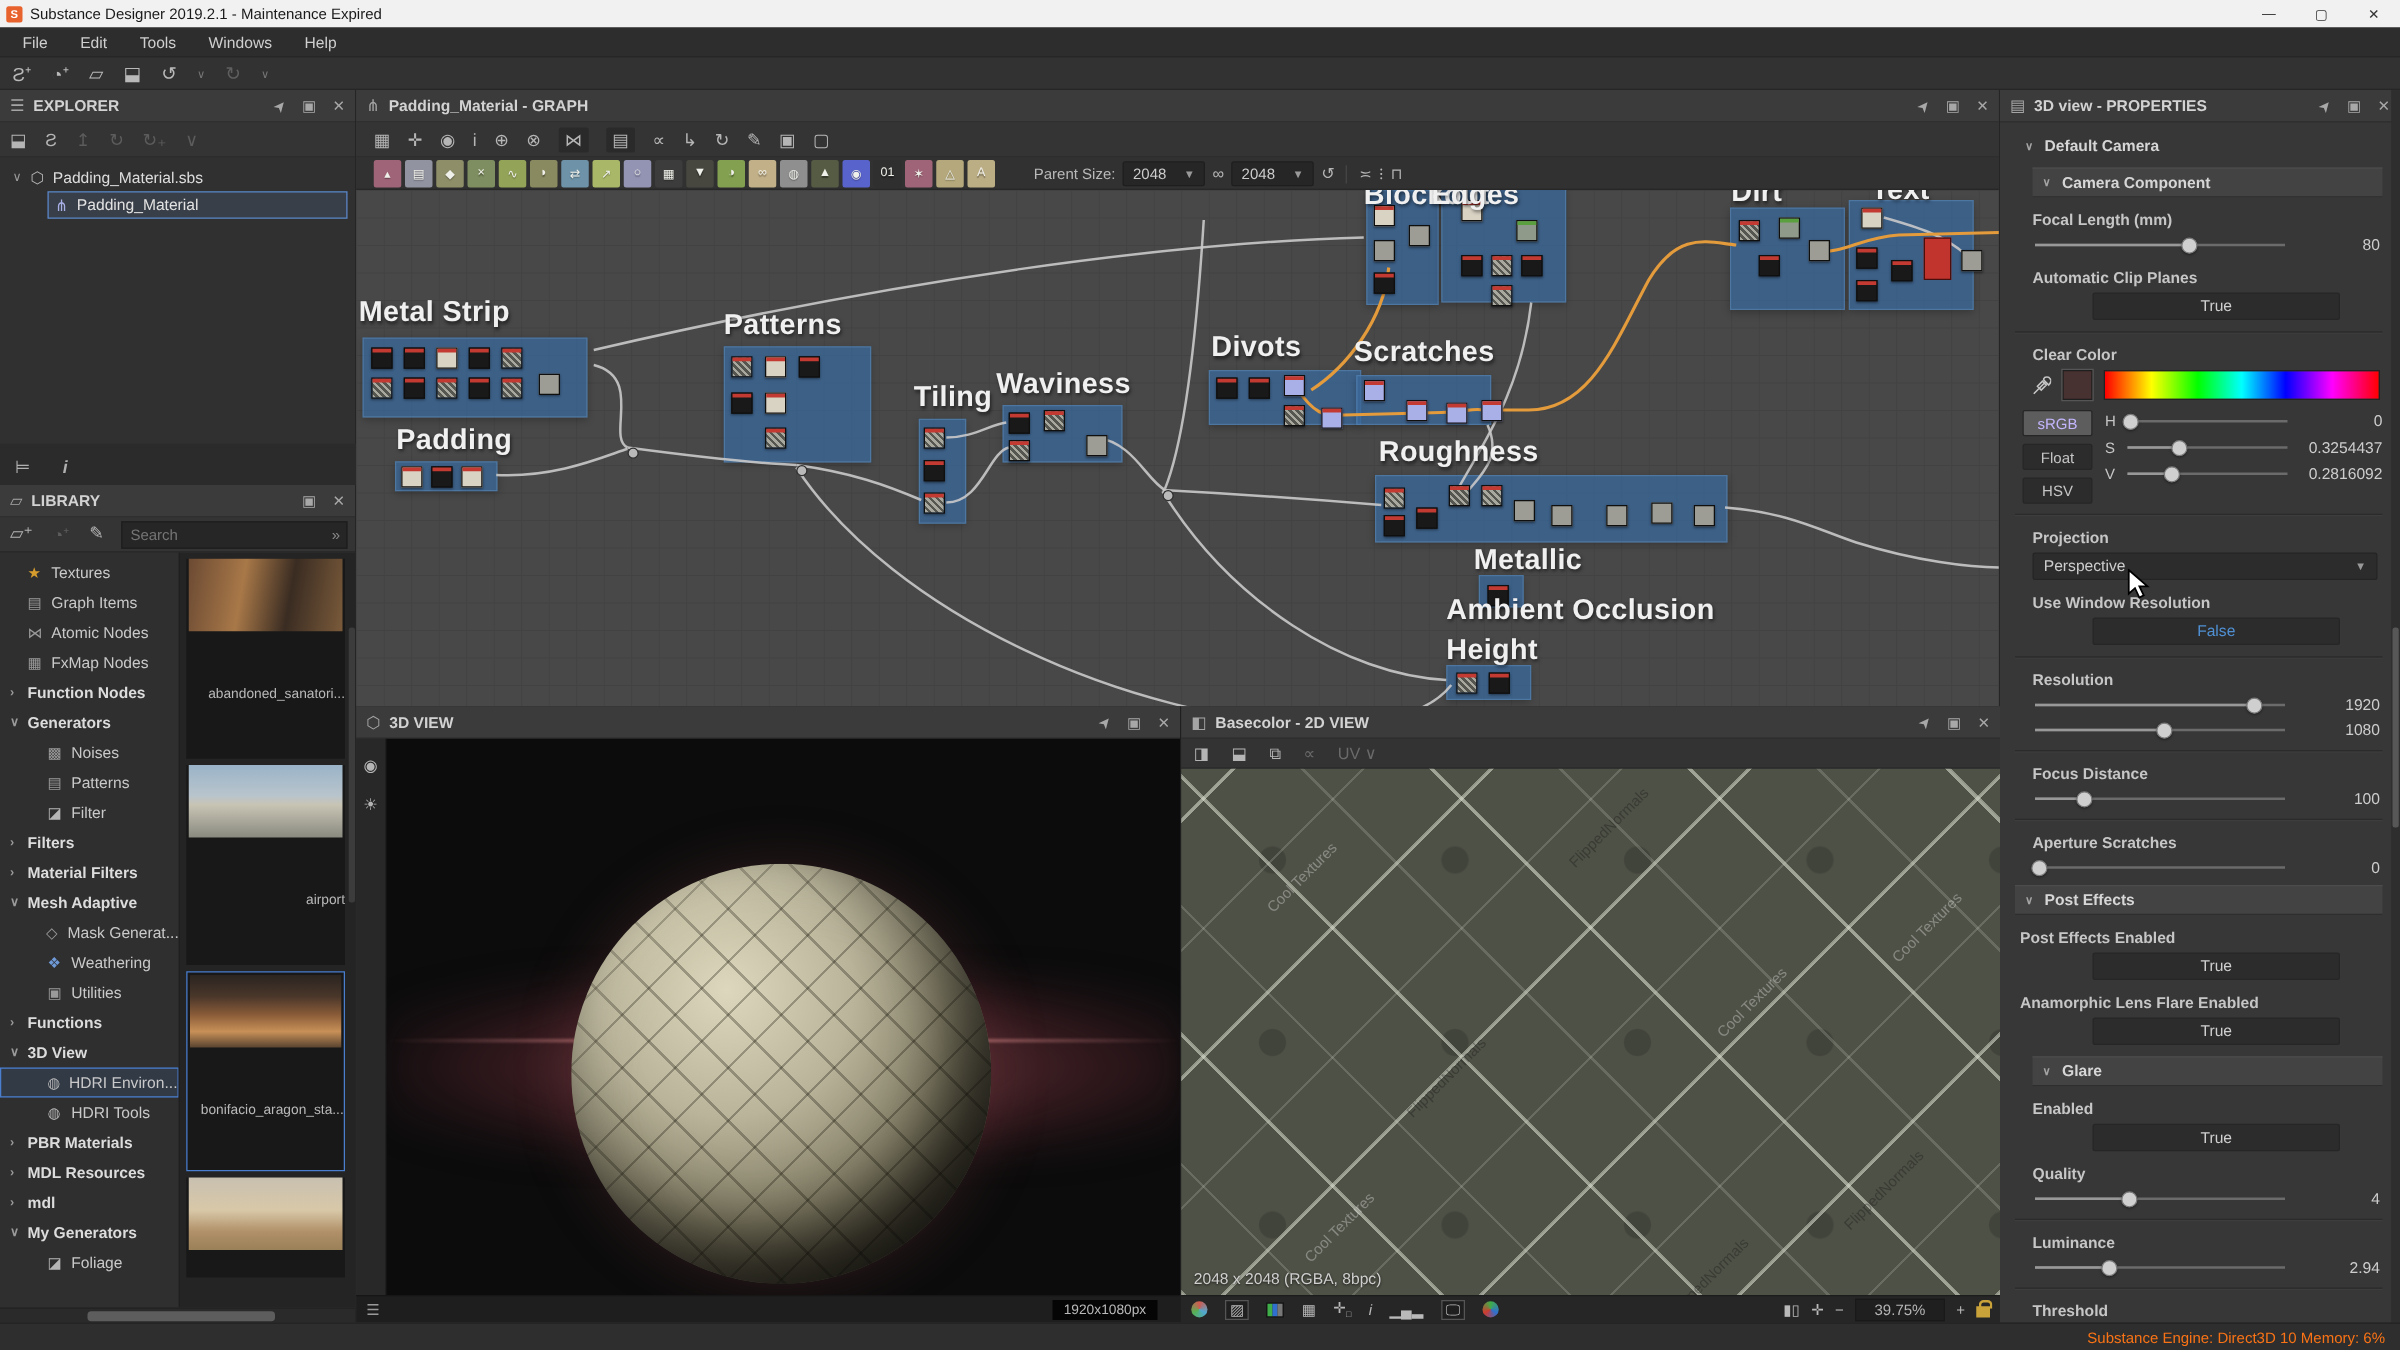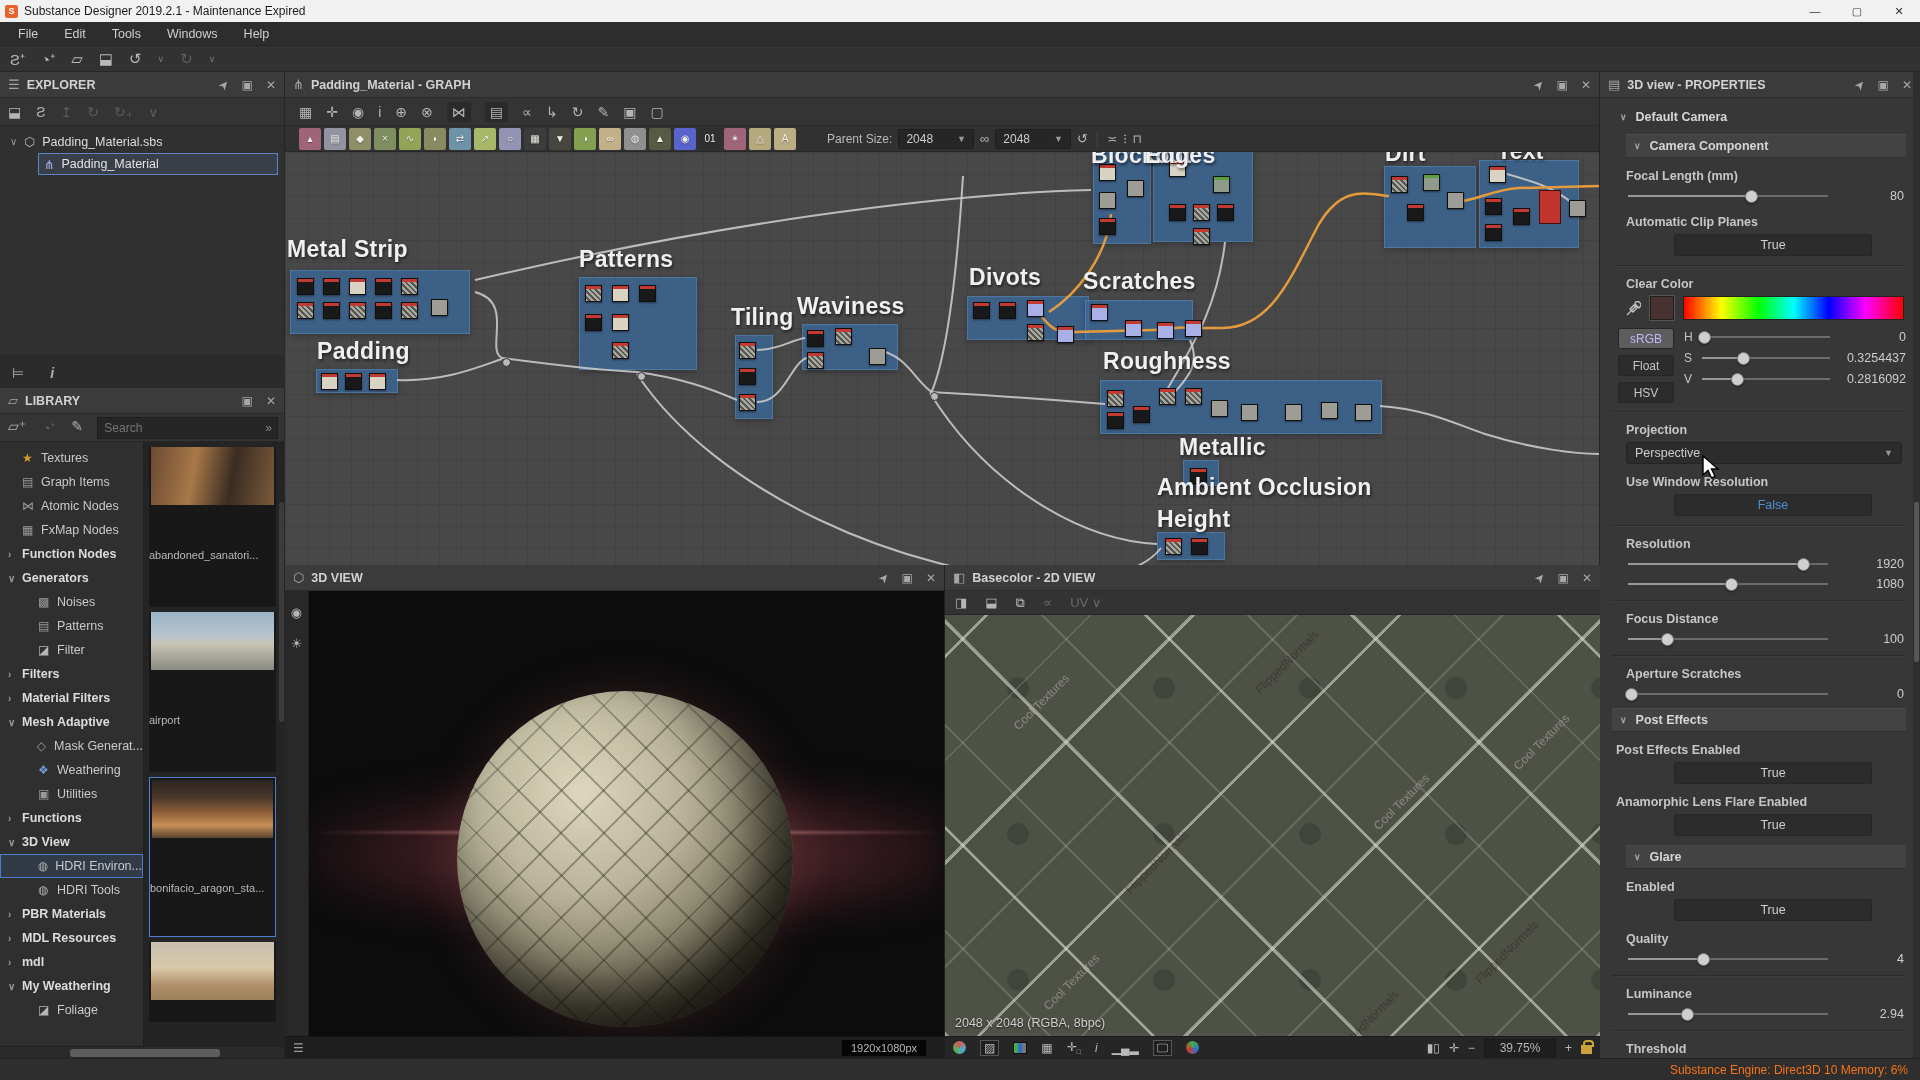--- a/index.html
+++ b/index.html
@@ -39,33 +39,33 @@
   #lib-tree{width:143px;overflow:hidden;padding-top:4px;}
   .trow{height:24px;display:flex;align-items:center;font-size:12.5px;color:#c9c9c9;white-space:nowrap;padding-left:8px;}
   .trow .arr{width:14px;color:#9a9a9a;font-size:10px;}
   .trow .ticon{width:19px;font-size:12px;}
   .trow.bold{font-weight:bold;color:#dcdcdc;}
   .trow.lvl1{padding-left:24px;}
   .trow.sel{border:1px solid #4a7fd0;background:#323a46;}
   #lib-thumbs{flex:1;background:#242424;position:relative;overflow:hidden;border-left:1px solid #1f1f1f;}
   .thumbcell{margin:5px 8px 5px 5px;background:#181818;position:relative;}
   .thumbcell .timg{height:58px;margin:2px;}
-  .thumbcell .tlabel{text-align:left;color:#b9b9b9;font-size:11px;padding-top:42px;overflow:hidden;white-space:nowrap;}
+  .thumbcell .tlabel{text-align:right;color:#b9b9b9;font-size:11px;padding-top:42px;overflow:hidden;white-space:nowrap;}
   .thumbcell.sel{border:1px solid #4a7fd0;}
   #thumb-scroll{position:absolute;right:0;top:60px;width:5px;height:220px;background:#3c3c3c;border-radius:2px;}
   #lib-hscroll{height:12px;background:#2a2a2a;position:relative;border-top:1px solid #222;}
   #lib-hscroll div{position:absolute;left:70px;width:150px;top:2px;height:8px;background:#5d5d5d;border-radius:3px;}
   
   #graph{left:285px;top:72px;width:1315px;height:493px;background:#3a3a3a;border-right:1px solid #252525;display:flex;flex-direction:column;}
   #graph-tools1{height:28px;background:#343434;display:flex;align-items:center;gap:14px;padding-left:14px;font-size:14px;color:#b5b5b5;border-bottom:1px solid #2b2b2b;}
   #graph-tools1 span.on{background:#2a2a2a;padding:2px 5px;border-radius:2px;}
   #graph-tools2{height:26px;background:#313131;display:flex;align-items:center;gap:3px;padding-left:14px;border-bottom:1px solid #272727;}
   .cbtn{width:22px;height:22px;border-radius:2px;display:flex;align-items:center;justify-content:center;font-size:10px;color:#f0f0ea;text-shadow:0 1px 1px rgba(0,0,0,.4);}
   #psize{display:flex;align-items:center;gap:6px;margin-left:28px;font-size:12px;color:#b9b9b9;}
-  .sizebox{background:#262626;border:1px solid #1e1e1e;border-radius:2px;height:20px;display:flex;align-items:center;gap:24px;padding:0 7px;color:#ccc;}
+  .sizebox{background:#262626;border:1px solid #1e1e1e;border-radius:2px;height:20px;display:flex;align-items:center;gap:14px;padding:0 7px;color:#ccc;}
   .sizebox .dropdown-icon{font-size:9px;color:#999;}
   #gcanvas{flex:1;position:relative;overflow:hidden;background-color:#484848;
     background-image:linear-gradient(#424242 1px,transparent 1px),linear-gradient(90deg,#424242 1px,transparent 1px);
     background-size:22px 22px;}
   .gframe{position:absolute;background:rgba(58,102,152,.78);border:1px solid rgba(110,160,210,.35);box-shadow:0 2px 6px rgba(0,0,0,.25);}
   .glabel{position:absolute;color:#f0f0f0;font-size:23px;font-weight:600;letter-spacing:.3px;text-shadow:1px 2px 3px rgba(0,0,0,.55);white-space:nowrap;z-index:5;}
   .gnode{position:absolute;width:17px;height:17px;border:1px solid #0f0f0f;box-shadow:0 1px 2px rgba(0,0,0,.45);z-index:4;}
   .gnode::before{content:'';position:absolute;left:0;top:0;right:0;height:3px;background:#c23a31;}
   .gnode.g::before{background:#5aa03e;}
   .gnode.p::before{display:none;}
@@ -343,21 +343,21 @@
         <div class="trow bold">
           <span class="arr">›</span>
           <span>MDL Resources</span>
         </div>
         <div class="trow bold">
           <span class="arr">›</span>
           <span>mdl</span>
         </div>
         <div class="trow bold">
           <span class="arr">∨</span>
-          <span>My Weathering</span>
+          <span>My Generators</span>
         </div>
         <div class="trow lvl1">
           <span class="arr"></span>
           <span class="ticon" style="color: rgb(181, 181, 181);">◪</span>
           <span>Foliage</span>
         </div>
       </div>
     <div id="lib-thumbs">
       <div class="thumbcell" style="height: 160px;">
           <div class="timg" style="background: linear-gradient(100deg, rgb(107, 74, 51), rgb(168, 120, 72) 35%, rgb(58, 44, 34) 65%, rgb(122, 90, 58));"></div>

